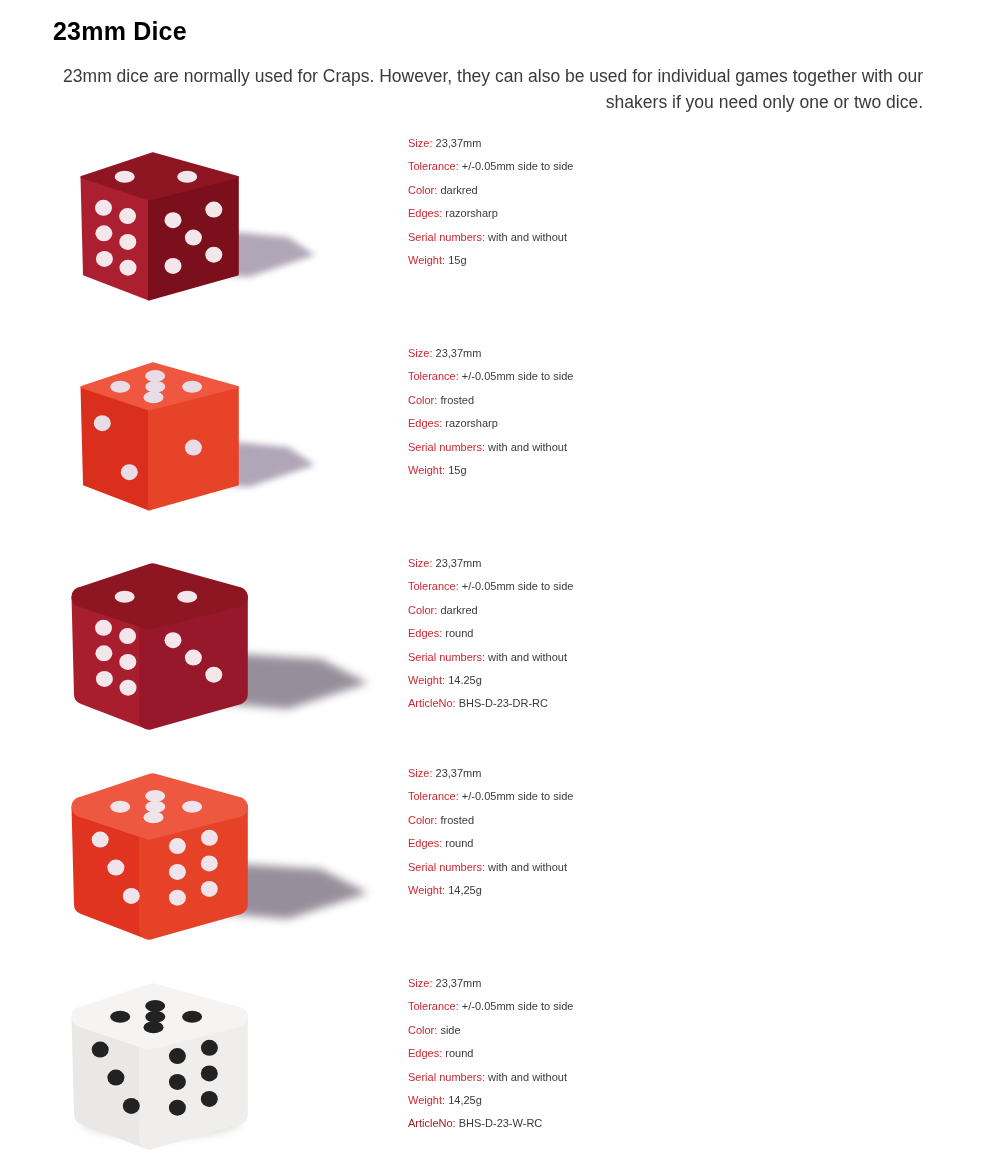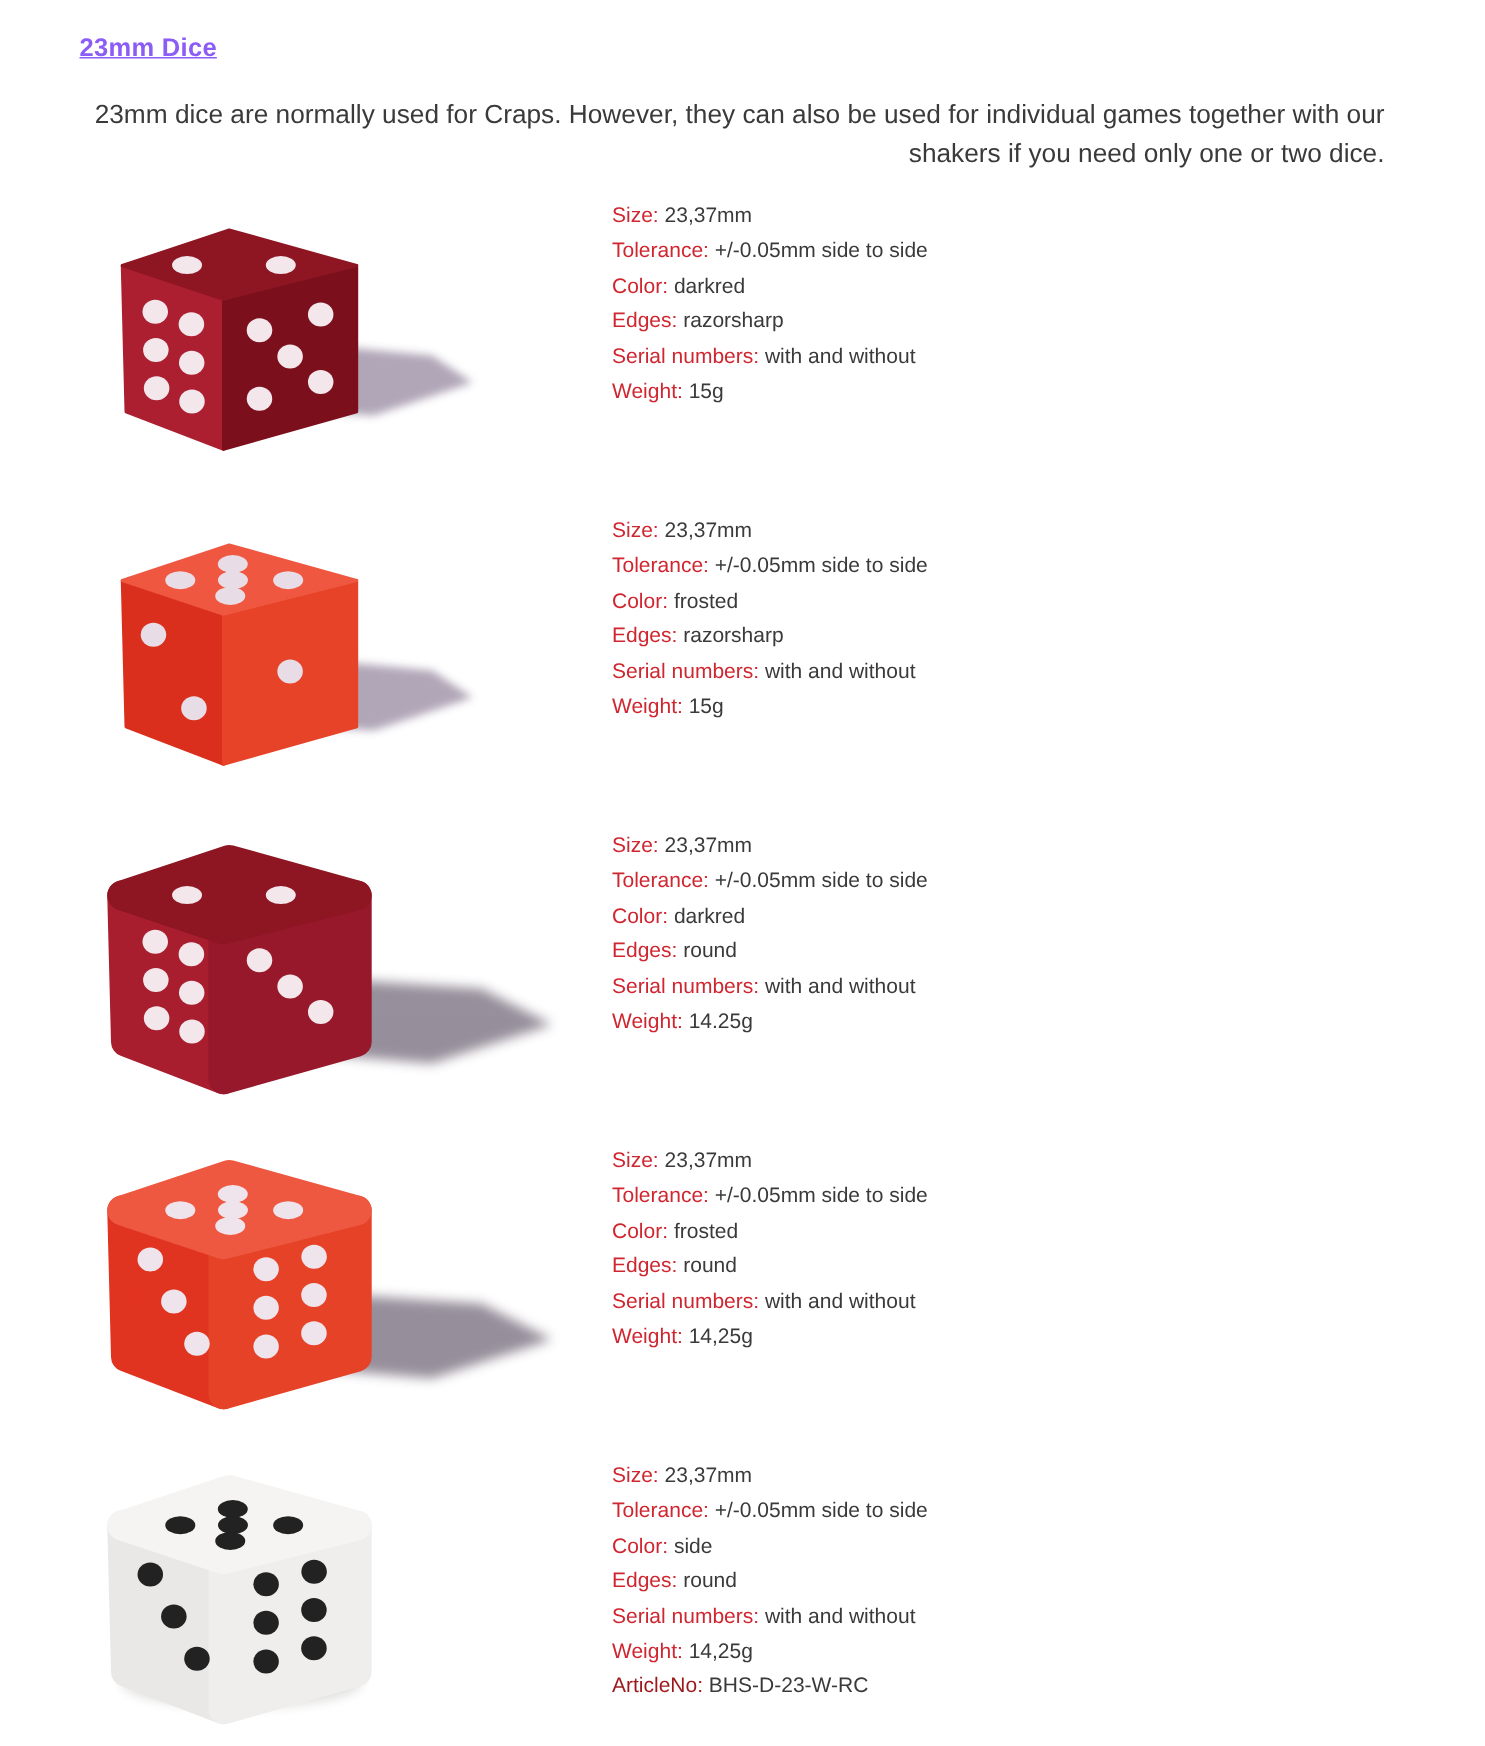--- a/index.html
+++ b/index.html
@@ -4,27 +4,26 @@
 <style>
   html,body{margin:0;padding:0;background:#ffffff;}
   body{
     width:990px;
     font-family:"Liberation Sans", sans-serif;
     color:#3a3a3a;
     -webkit-font-smoothing:antialiased;
   }
   .content{padding:16px 60px 0 53px;}
   h1.page-title{
-    font-size:17px;
+    font-size:25px;
     line-height:31px;
     font-weight:800;
-    color:#8b5cf6;
+    color:#000000;
     margin:0 0 17px 0;
     letter-spacing:.2px;
-    text-decoration:underline;
   }
   p.intro{
     font-size:17.5px;
     line-height:25.5px;
     color:#3a3a3a;
     margin:0 0 14px 0;
     max-width:870px;
     text-align:right;
   }
   .product-row{
@@ -33,21 +32,21 @@
     margin-bottom:15px;
   }
   .product-image{
     width:355px;
     height:195px;
     flex:none;
   }
   .product-image svg{display:block;width:340px;height:195px;}
   .specs{padding-top:3px;}
   .spec-line{
-    font-size:14px;
+    font-size:11px;
     line-height:23.4px;
     white-space:nowrap;
   }
   .spec-label{color:#cf2630;}
   .spec-value{color:#3a3a3a;}
 </style>
 </head>
 <body>
 
 <div class="content">
@@ -151,20 +150,21 @@
             <ellipse cx="160.8" cy="125.7" rx="8.5" ry="8" fill="#f3e7ec"></ellipse>
           </svg>
         </div>
     <div class="specs">
           <div class="spec-line"><span class="spec-label">Size:</span> <span class="spec-value">23,37mm</span></div>
           <div class="spec-line"><span class="spec-label">Tolerance:</span> <span class="spec-value">+/-0.05mm side to side</span></div>
           <div class="spec-line"><span class="spec-label">Color:</span> <span class="spec-value">darkred</span></div>
           <div class="spec-line"><span class="spec-label">Edges:</span> <span class="spec-value">round</span></div>
           <div class="spec-line"><span class="spec-label">Serial numbers:</span> <span class="spec-value">with and without</span></div>
           <div class="spec-line"><span class="spec-label">Weight:</span> <span class="spec-value">14.25g</span></div>
+          <div class="spec-line"><span class="spec-label">ArticleNo:</span> <span class="spec-value">BHS-D-23-DR-RC</span></div>
         </div>
   </div>
 
   <div class="product-row">
     <div class="product-image">
           <svg viewBox="0 0 340 195" xmlns="http://www.w3.org/2000/svg" role="img">
             <defs>
               <filter id="blur3" x="-30%" y="-30%" width="160%" height="160%">
                 <feGaussianBlur stdDeviation="4"></feGaussianBlur>
               </filter>

